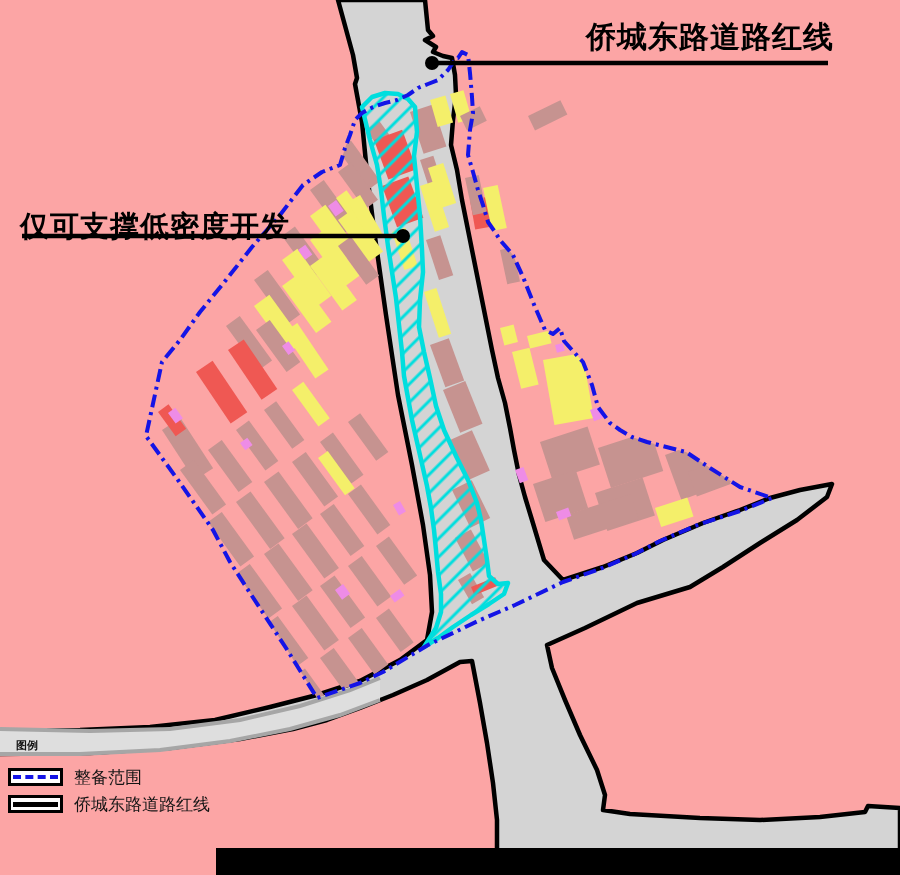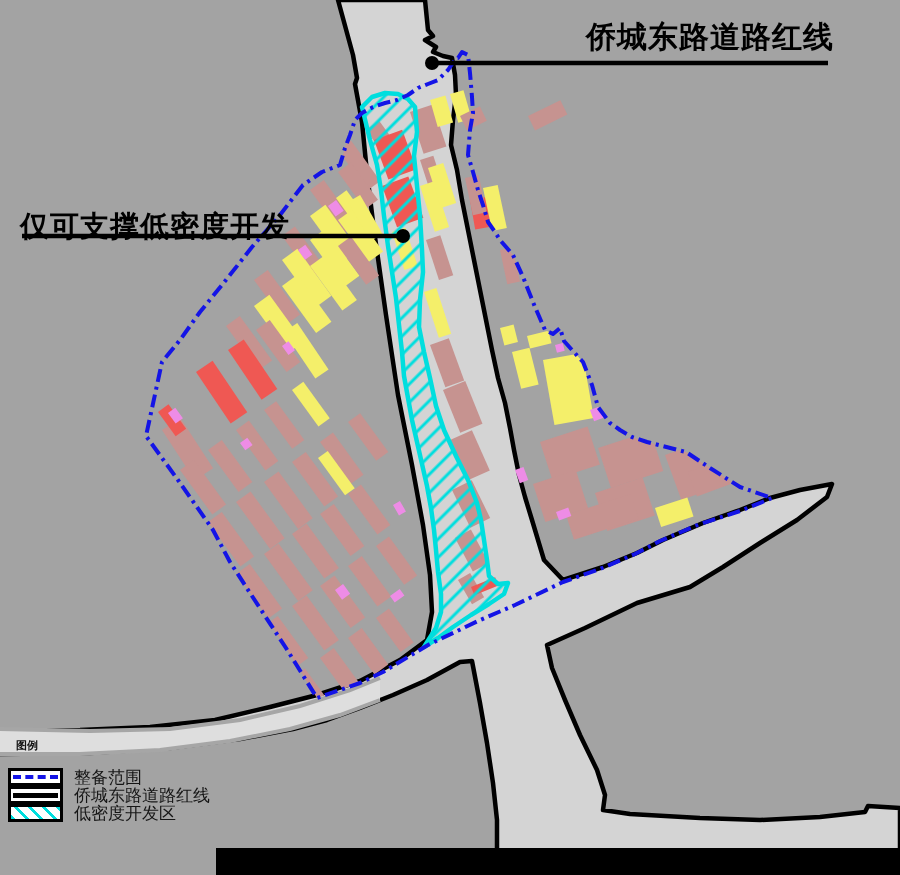--- a/index.html
+++ b/index.html
@@ -1,24 +1,24 @@
 <!DOCTYPE html>
 <html style="--blue: #1414e6; --cyan: #00dede;"><head>
 <meta charset="utf-8">
 <style>
   html,body{margin:0;padding:0;background:#fff;}
-  #stage{position:relative;width:900px;height:875px;overflow:hidden;background:#a3a3a3;
+  #stage{position:relative;width:900px;height:875px;overflow:hidden;background:#fca5a5;
          font-family:"Liberation Sans","DejaVu Sans",sans-serif;}
   #mapsvg{position:absolute;left:0;top:0;}
   .annotation{position:absolute;color:#000;font-weight:bold;white-space:nowrap;
               letter-spacing:1px;line-height:1;}
   #anno-top{top:22px;left:586px;font-size:30px;}
   #anno-left{top:212px;left:20px;font-size:29px;}
   #legend-title{position:absolute;top:738px;left:16px;font-size:11px;font-weight:bold;color:#111;}
-  #legend{position:absolute;left:8px;top:768px;display:flex;flex-direction:column;}
+  #legend{position:absolute;left:8px;top:768px;display:flex;flex-direction:column;gap:9px;}
   .legend-row{display:flex;align-items:center;height:18px;}
   .legend-symbol{width:55px;height:18px;box-sizing:border-box;border:3px solid #000;
                  background:#fff;display:flex;align-items:center;justify-content:center;}
   .sym-dash-inner{width:45px;height:0;border-top:4px dashed var(--blue);}
   .sym-bar-inner{width:45px;height:5px;background:#000;}
   .sym-hatch{background:repeating-linear-gradient(45deg,var(--cyan) 0 3px,#ffffff 3px 10px);}
   .legend-label{margin-left:11px;font-size:17px;color:#151515;white-space:nowrap;}
 </style>
 </head>
 <body>
@@ -158,18 +158,14 @@
         <span class="sym-dash-inner"></span>
       </span>
       <span class="legend-label">整备范围</span>
     </div>
     <div class="legend-row">
       <span class="legend-symbol">
         <span class="sym-bar-inner"></span>
       </span>
       <span class="legend-label">侨城东路道路红线</span>
     </div>
-    <div class="legend-row">
-      <span class="legend-symbol sym-hatch"></span>
-      <span class="legend-label">低密度开发区</span>
-    </div>
   </div>
 </div>
 
 </body></html>

